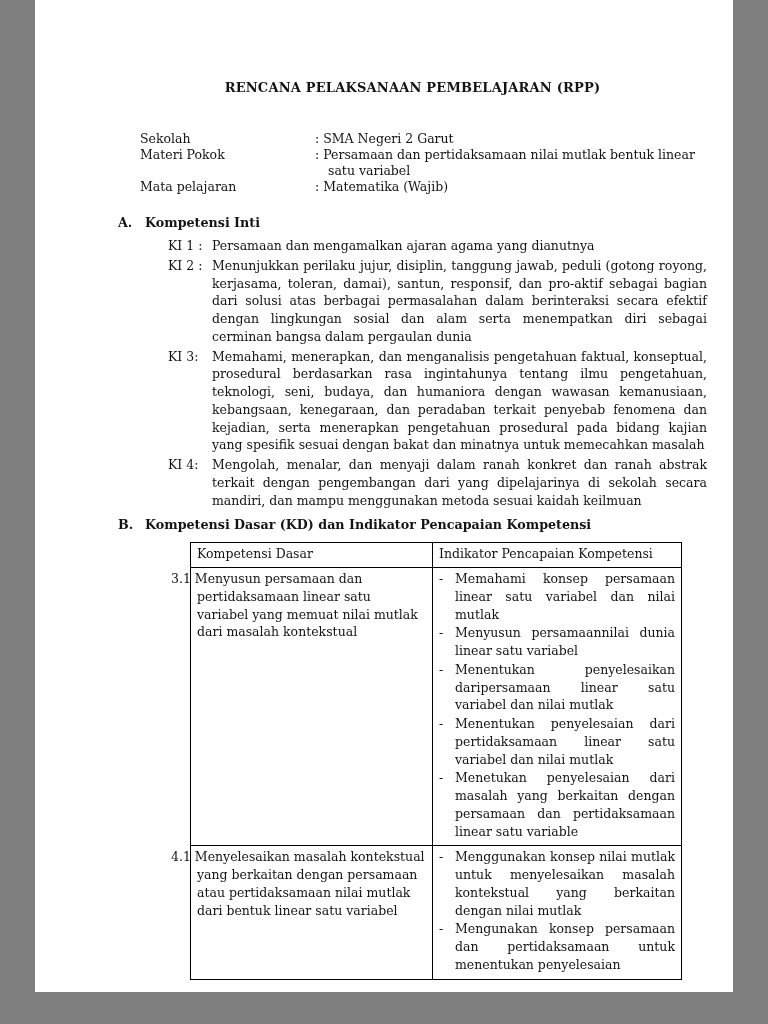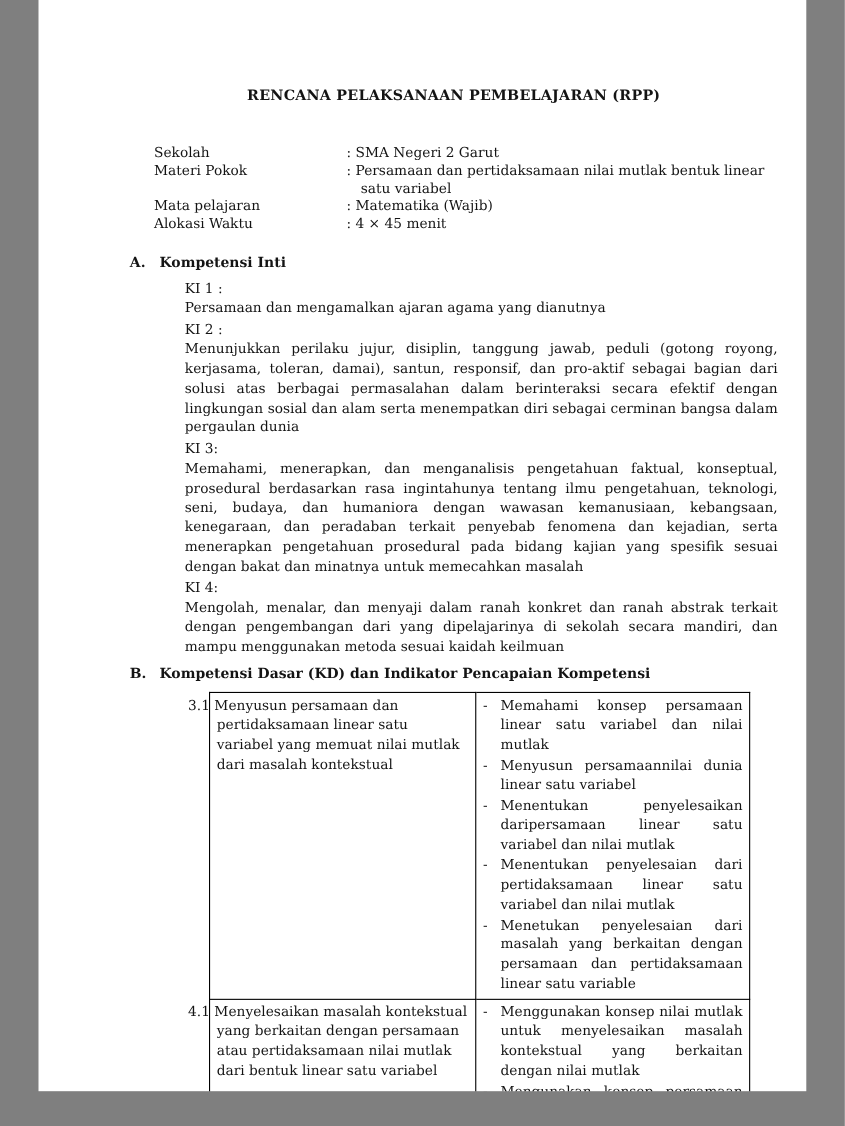--- a/index.html
+++ b/index.html
@@ -39,21 +39,21 @@
     font-weight: bold;
     font-size: 12.7px;
     margin-bottom: 7px;
   }
   .sec-letter { width: 27px; flex-shrink: 0; }
   .ki-list {
     font-size: 12.5px;
     line-height: 1.42;
     margin-bottom: 8px;
   }
-  .ki-item { display: flex; margin-left: 50px; margin-bottom: 2px; flex-direction: column; }
+  .ki-item { display: flex; margin-left: 50px; margin-bottom: 2px; }
   .ki-label { width: 44px; flex-shrink: 0; white-space: nowrap; }
   .ki-text { flex: 1; text-align: justify; }
   .sec-head.b { margin-top: 4px; margin-bottom: 10px; }
   table.kd-table {
     border-collapse: collapse;
     margin-left: 72px;
     width: 492px;
     font-size: 12.5px;
     line-height: 1.42;
     table-layout: fixed;
@@ -84,24 +84,20 @@
       <div class="meta-value">: SMA Negeri 2 Garut</div>
     </div>
     <div class="meta-row">
       <div class="meta-label">Materi Pokok</div>
       <div class="meta-value">: Persamaan dan pertidaksamaan nilai mutlak bentuk linear satu variabel</div>
     </div>
     <div class="meta-row">
       <div class="meta-label">Mata pelajaran</div>
       <div class="meta-value">: Matematika (Wajib)</div>
     </div>
-    <div class="meta-row">
-      <div class="meta-label">Alokasi Waktu</div>
-      <div class="meta-value">: 4 × 45 menit</div>
-    </div>
   </div>
 
   <div class="sec-head">
     <span class="sec-letter">A.</span>
     <span>Kompetensi Inti</span>
   </div>
 
   <div class="ki-list">
     <div class="ki-item">
       <div class="ki-label">KI 1 :</div>
@@ -121,20 +117,24 @@
     </div>
   </div>
 
   <div class="sec-head b">
     <span class="sec-letter">B.</span>
     <span>Kompetensi Dasar (KD) dan Indikator Pencapaian Kompetensi</span>
   </div>
 
   <table class="kd-table">
     <tbody>
+        <tr>
+      <th class="col-kd">Kompetensi Dasar</th>
+      <th>Indikator Pencapaian Kompetensi</th>
+    </tr>
     <tr>
       <td class="kd-cell">3.1 Menyusun persamaan dan pertidaksamaan linear satu variabel yang memuat nilai mutlak dari masalah kontekstual</td>
       <td>
         <div class="ind-item">
           <span class="ind-dash">-</span>
           <div class="ind-text">Memahami konsep persamaan linear satu variabel dan nilai mutlak</div>
         </div>
         <div class="ind-item">
           <span class="ind-dash">-</span>
           <div class="ind-text">Menyusun persamaannilai dunia linear satu variabel</div>

